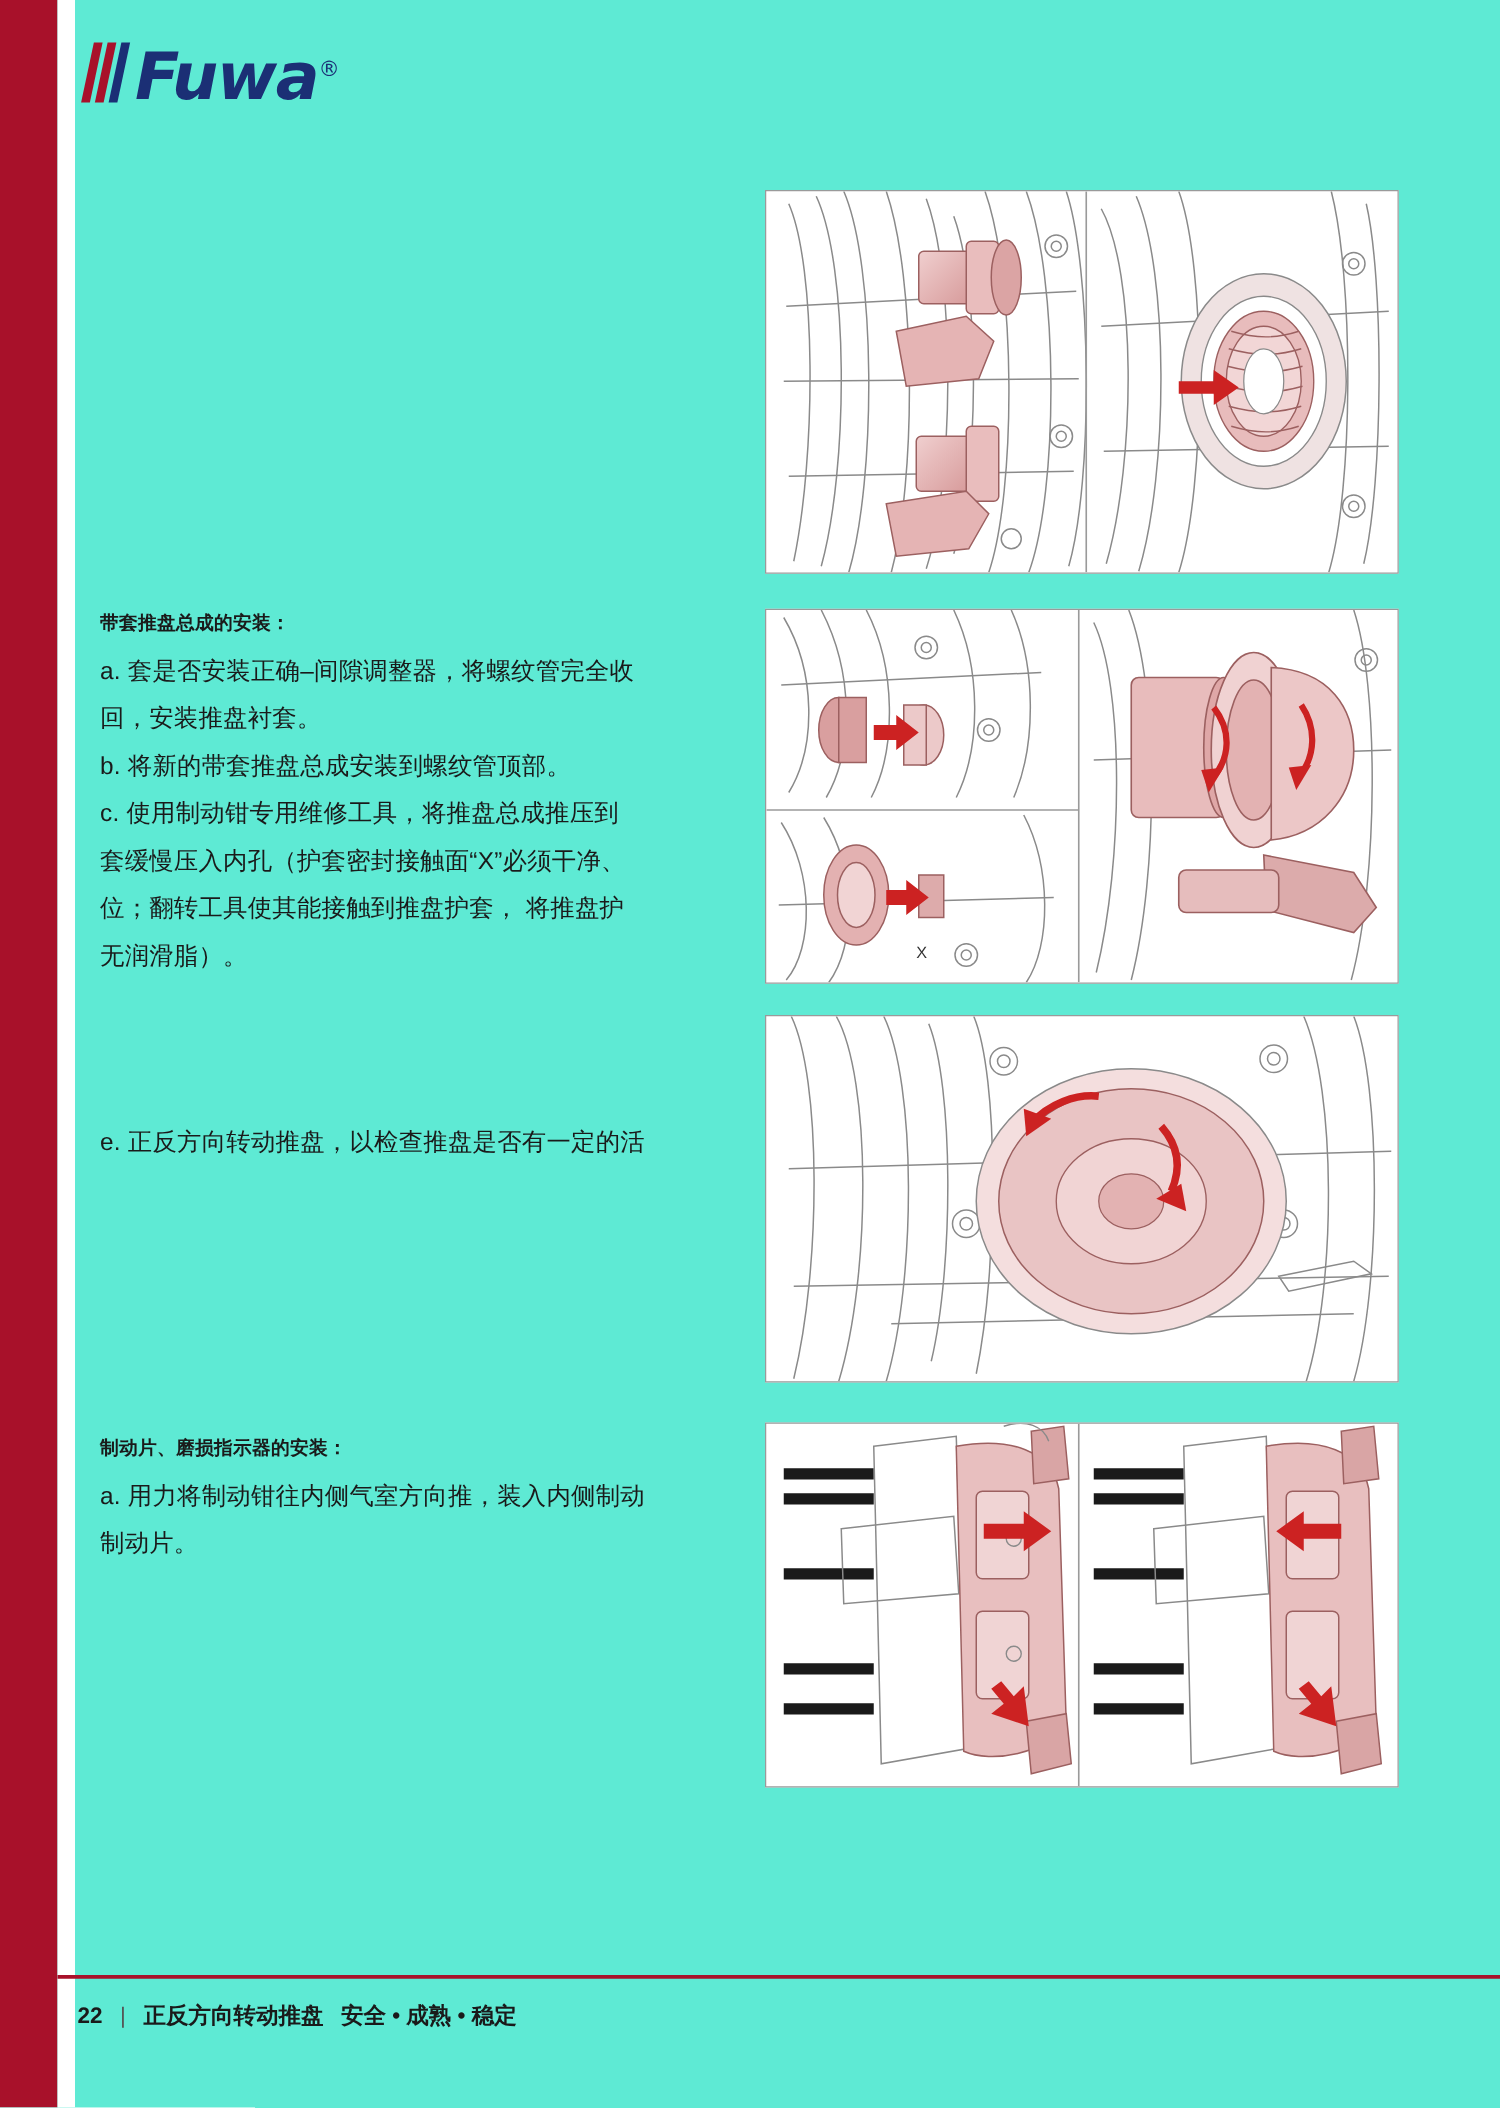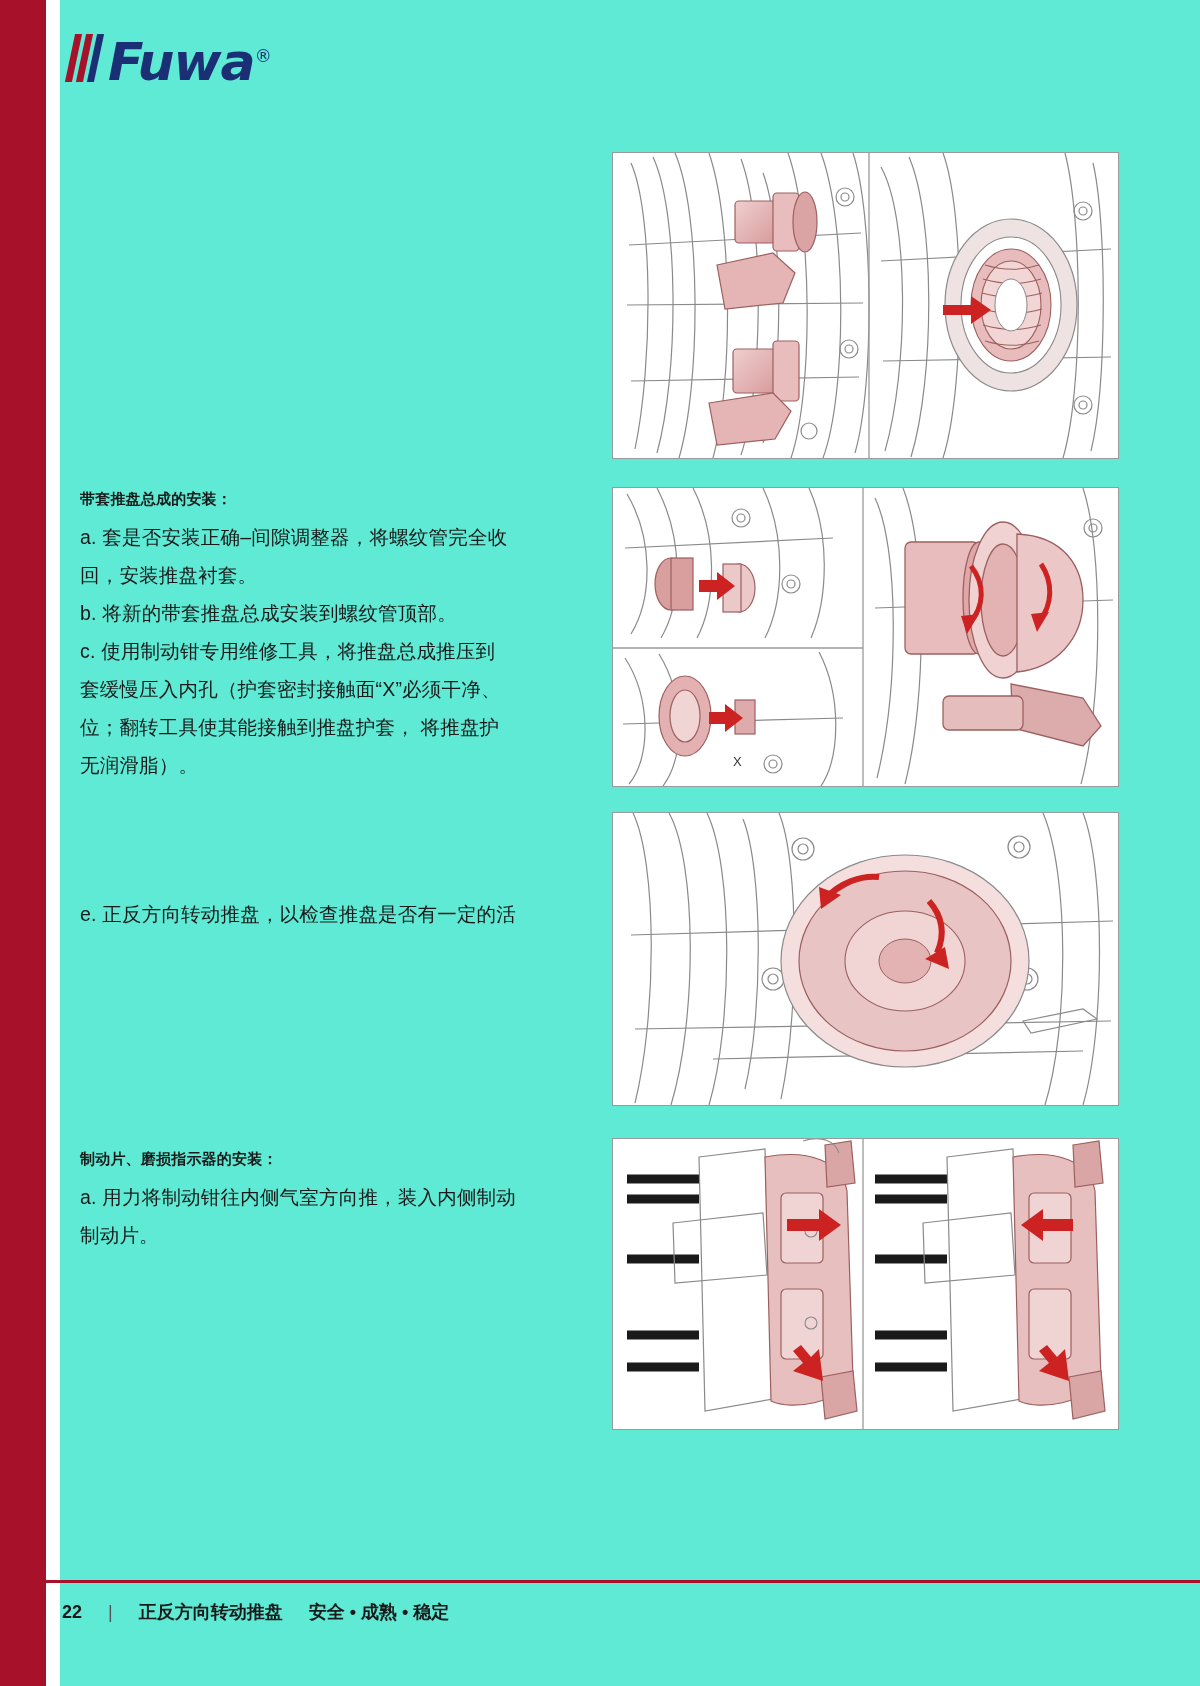--- a/index.html
+++ b/index.html
@@ -126,21 +126,21 @@
     top: 1580px;
     height: 2.5px;
     background: #a8112a;
   }
   .footer {
     position: absolute;
     left: 62px;
     top: 1600px;
     display: flex;
     align-items: center;
-    gap: 26px;
+    gap: 14px;
     font-size: 18px;
     font-weight: bold;
     color: #1a1a1a;
   }
   .footer .sep { color: #555; font-weight: normal; }
 
   
   svg { display: block; }
 </style>
 </head>

